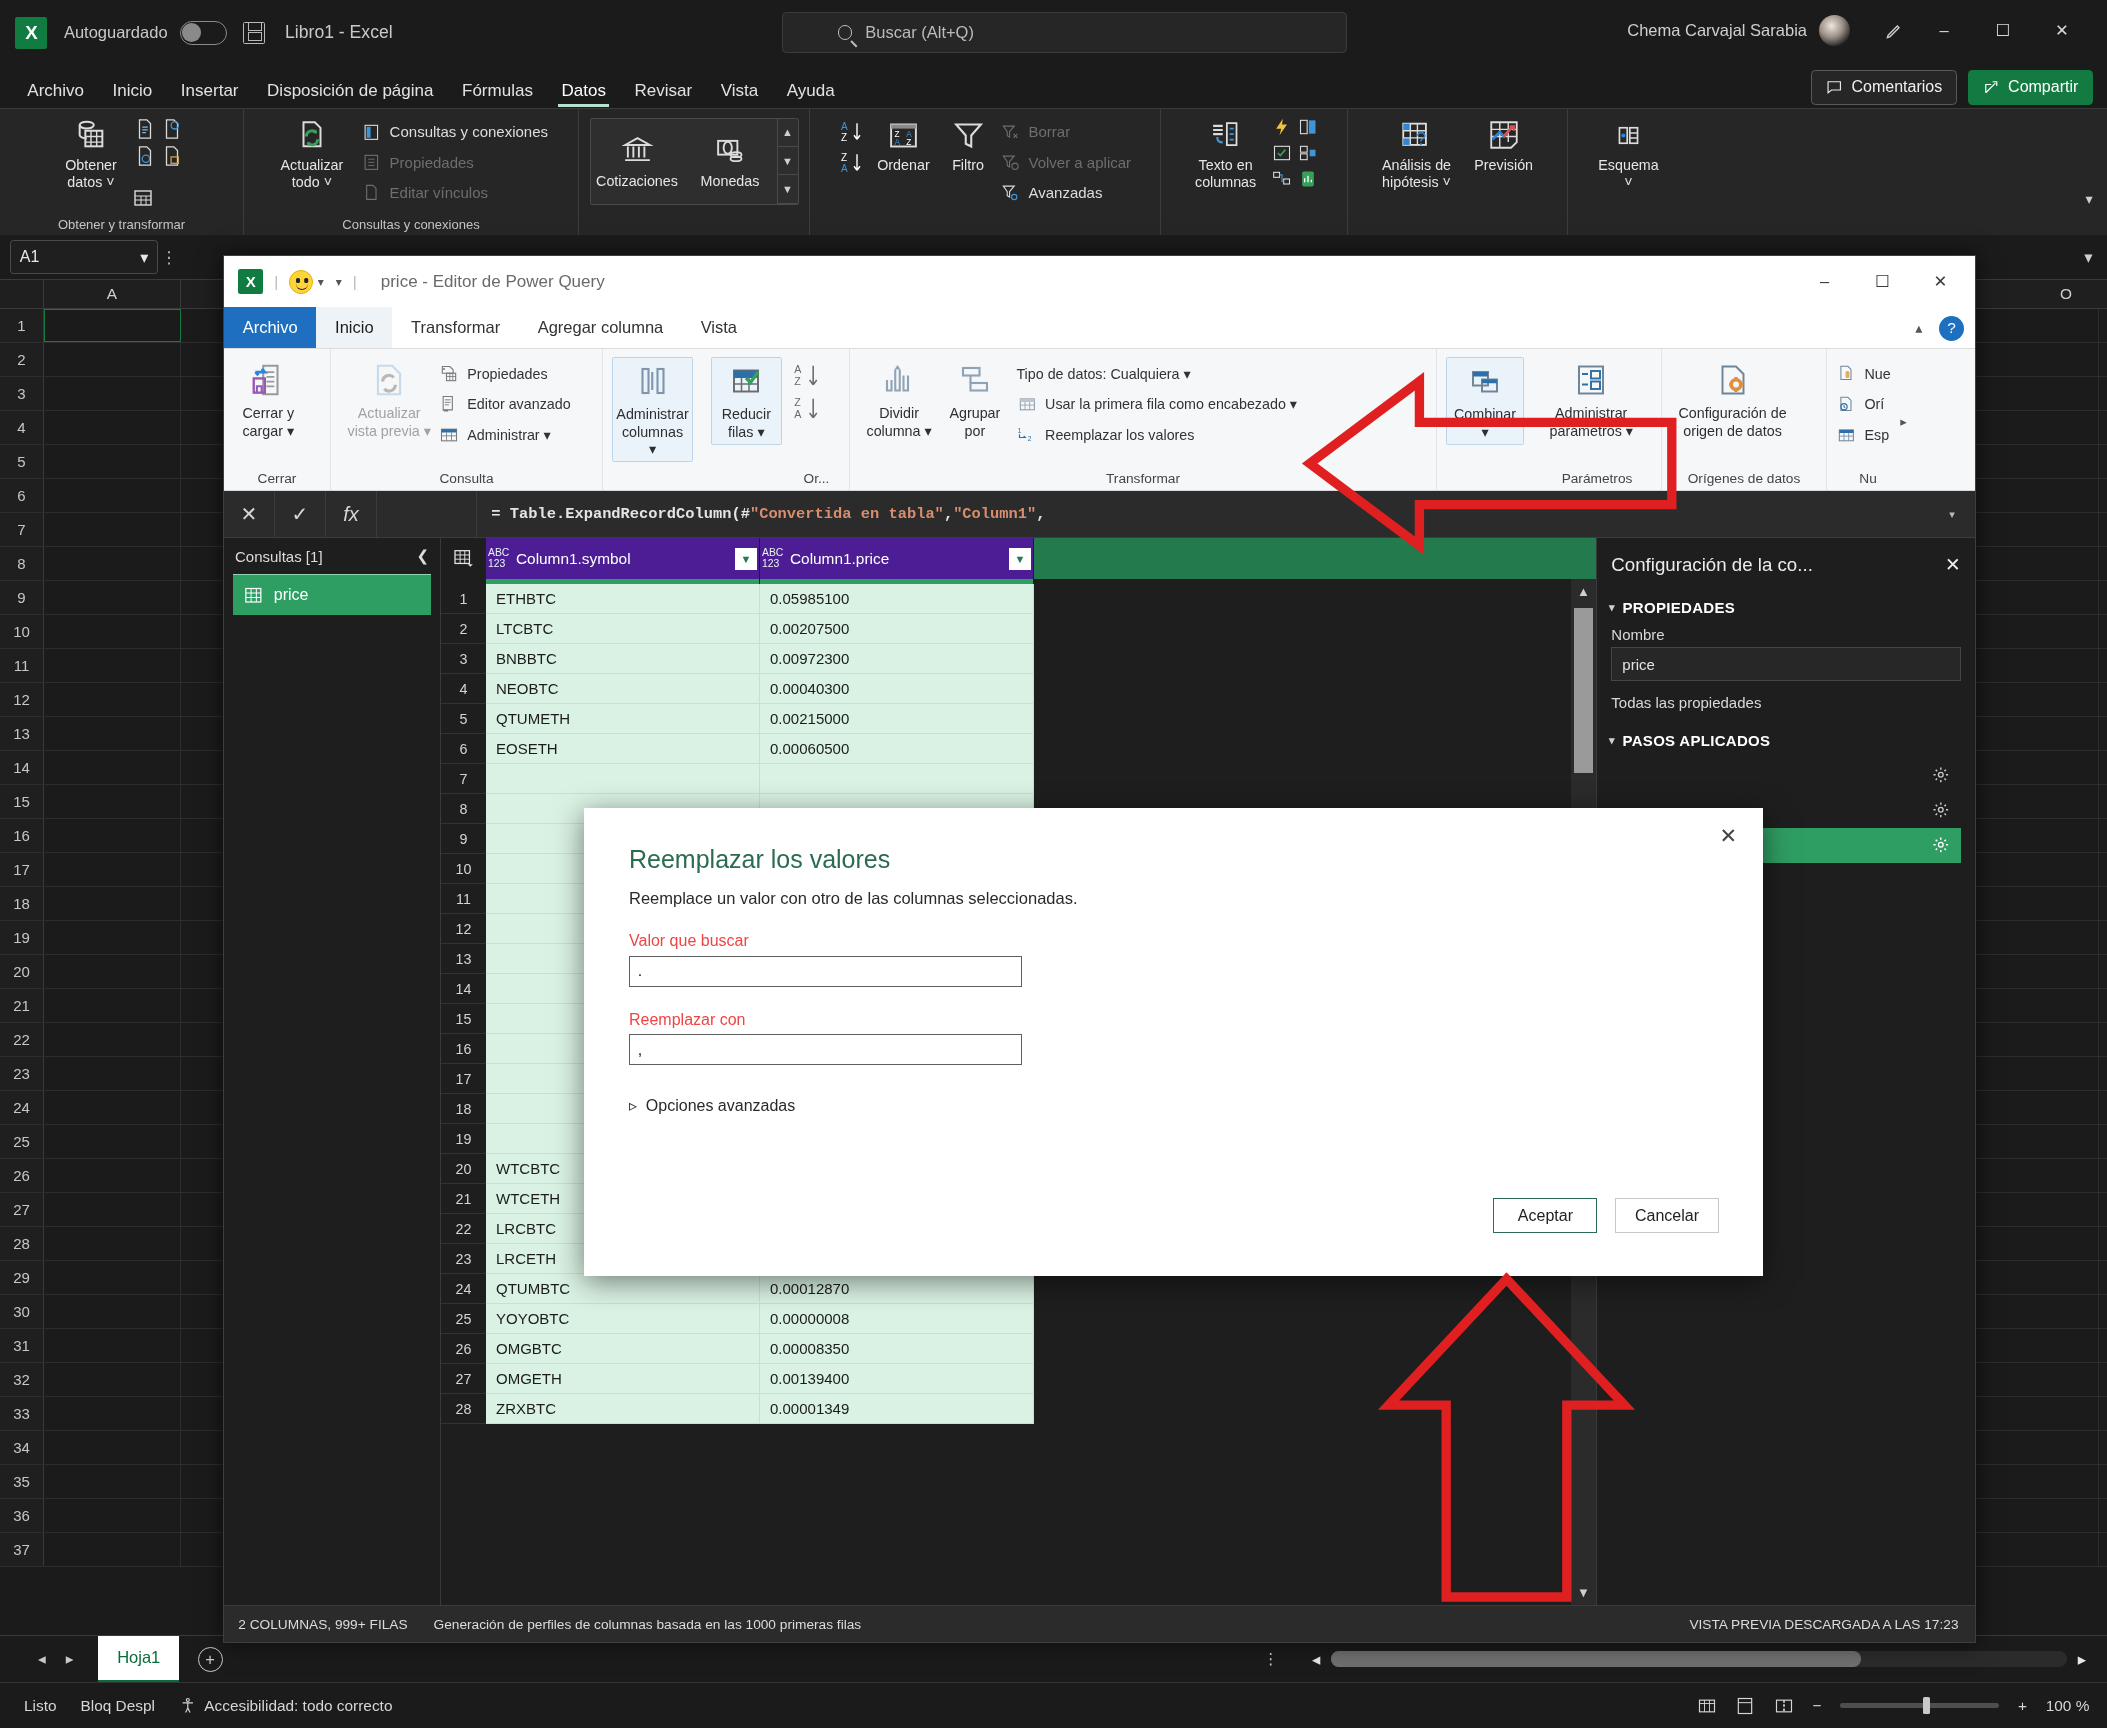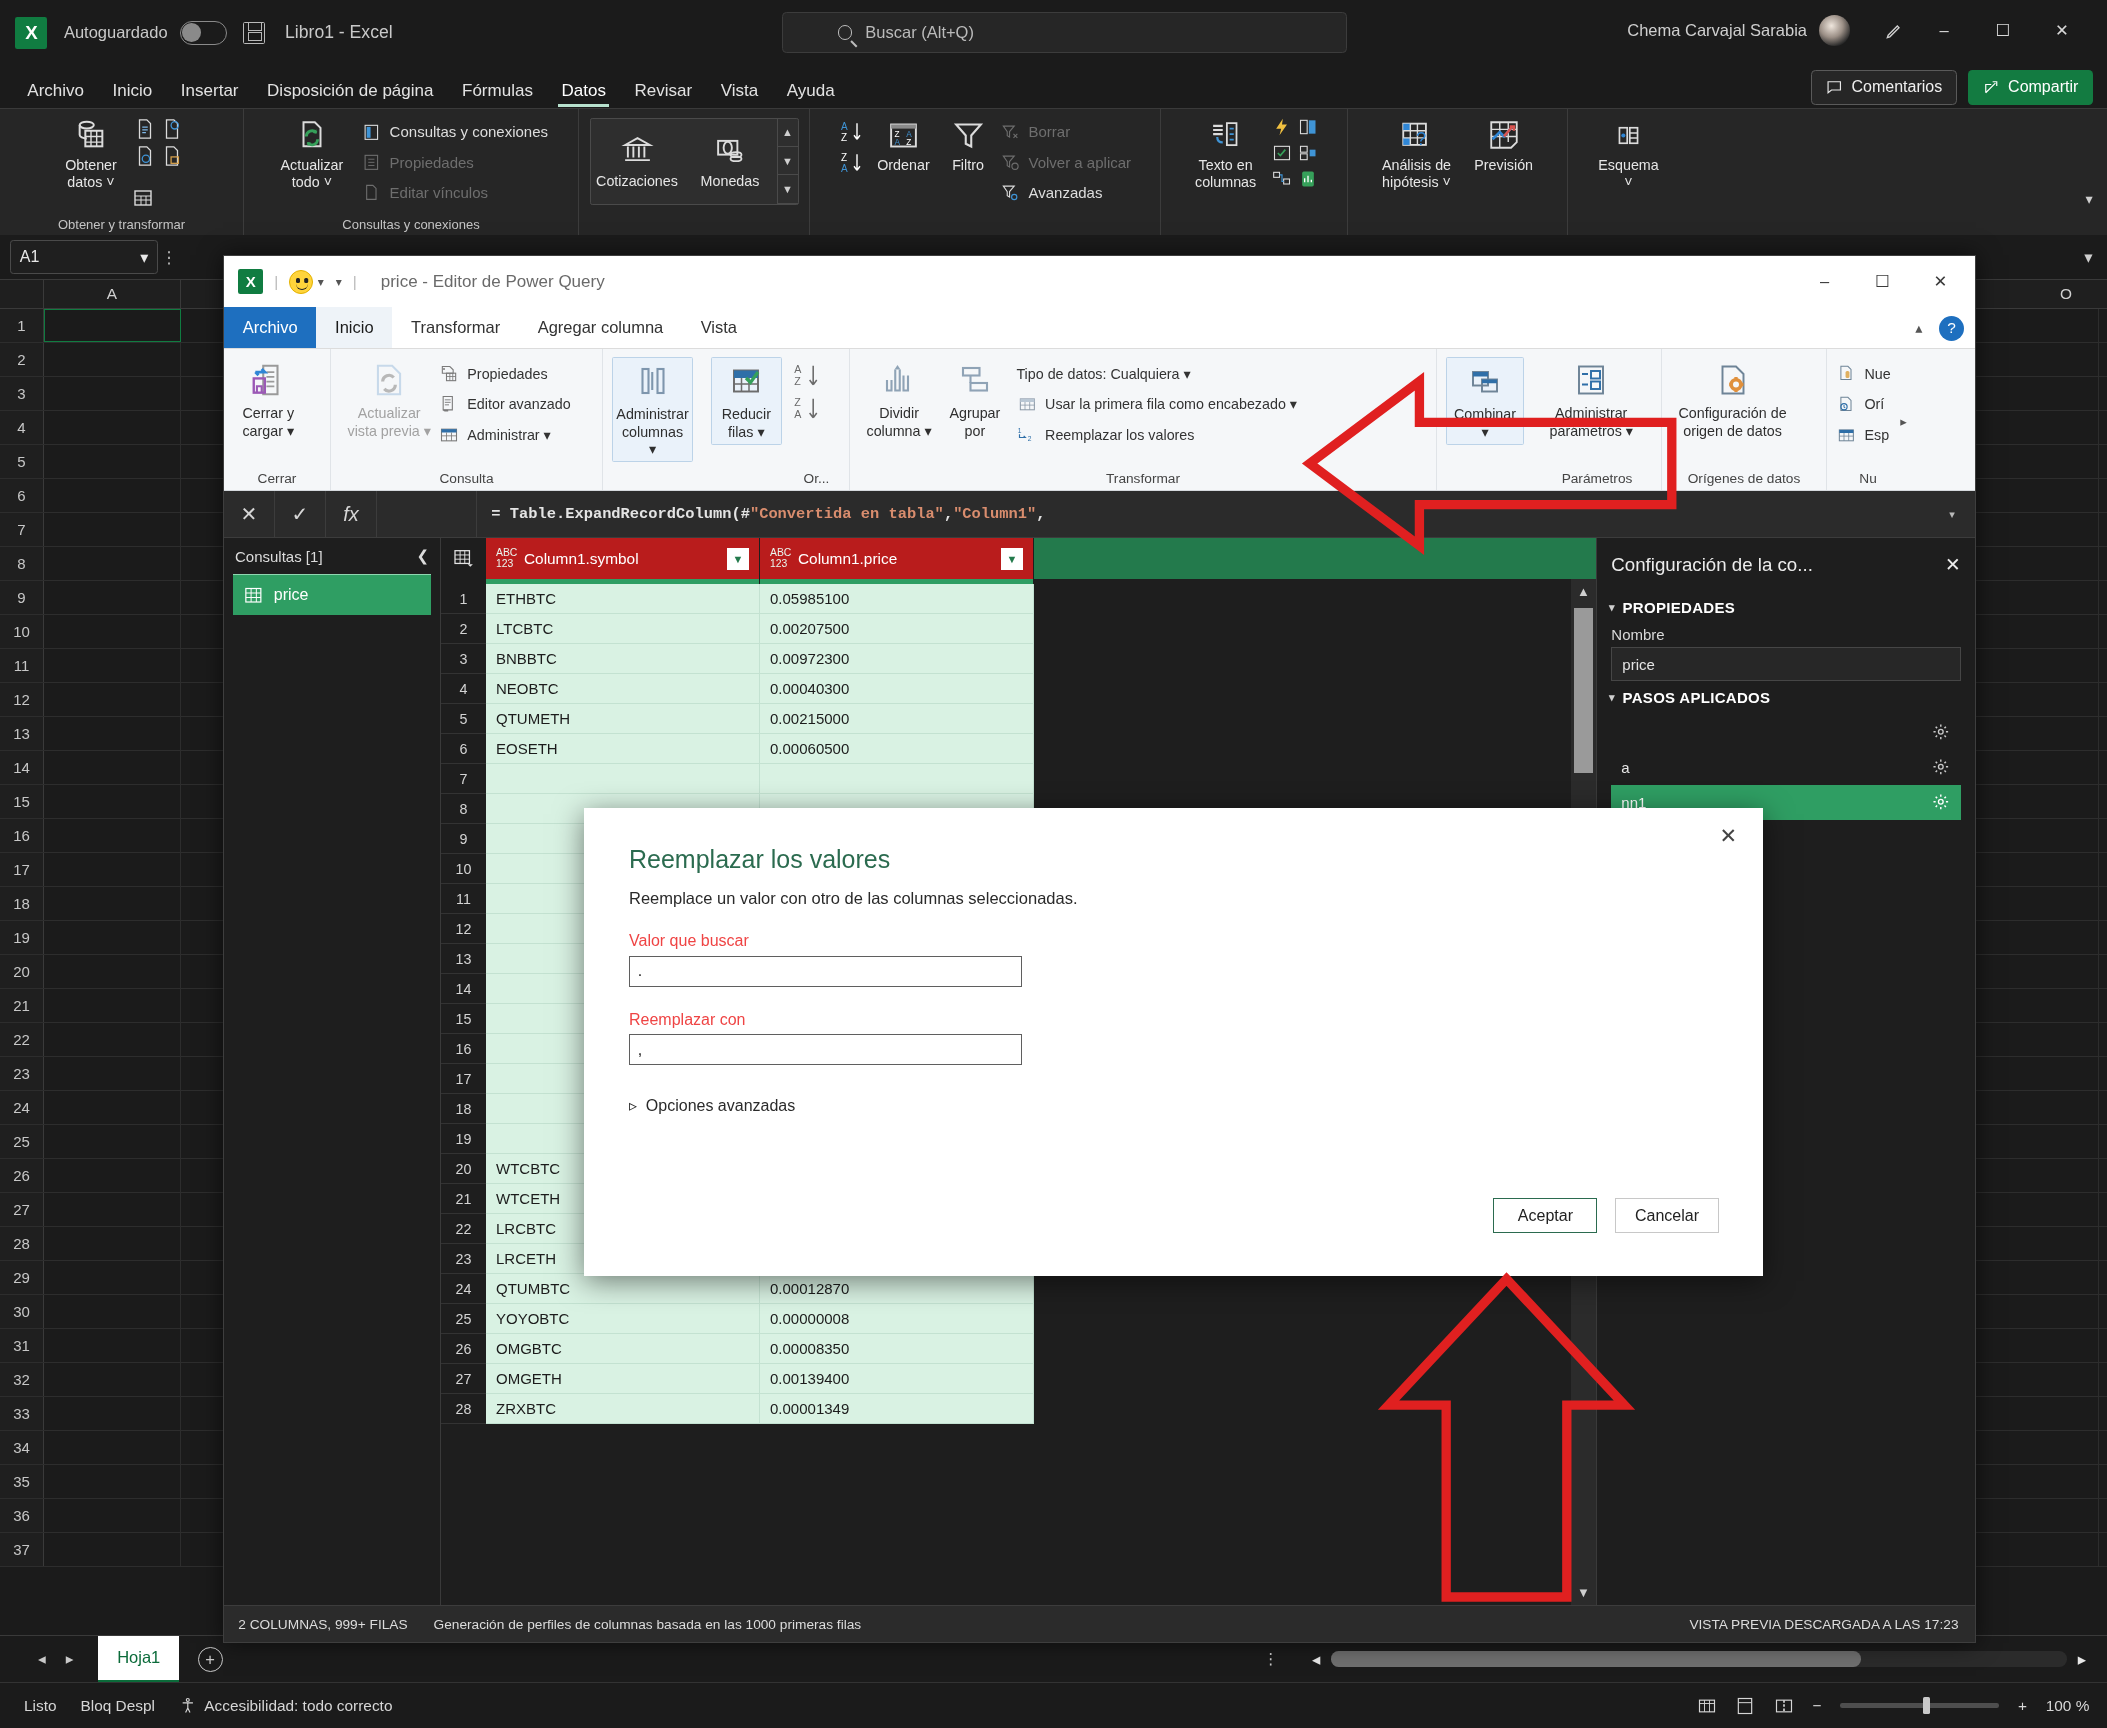--- a/index.html
+++ b/index.html
@@ -160,21 +160,21 @@
   .pq-queries { width:217px; background:#1e1e1e; border-right:0.5px solid #3a3a3a; flex:0 0 auto; position:relative;}
   .pq-qhdr { height:36px; display:flex; align-items:center; padding:0 11px; color:#dcdcdc; font-size:15px; justify-content:space-between;}
   .pq-qitem { margin:0 8.8px; height:41px; background:#2f9e63; display:flex; align-items:center; gap:10px; padding:0 10px;
      color:#fff; font-size:16px; border-top:1.6px solid #8fd6b0;}
   .tbl-ic { width:21px; height:18.7px; display:flex; align-items:center; justify-content:center;}
 
   
   .pq-data { flex:1; position:relative; background:#1e1e1e; overflow:hidden; }
   .pq-colhdr { height:41px; display:flex; background:#237a4c; align-items:stretch; }
   .pq-colhdr .tbl-corner { width:45px; background:#1e1e1e; display:flex; align-items:center; justify-content:center;}
-  .pq-col { width:274px; background:#b91c1c; display:flex; align-items:center; padding:0 10px; gap:6.6px; border-right:0.5px solid #1e1e1e;}
+  .pq-col { width:274px; background:#4c1d95; display:flex; align-items:center; padding:0 2px; gap:6.6px; border-right:0.5px solid #1e1e1e;}
   .abc123 { display:flex; flex-direction:column; line-height:1; color:#e9f6ef; font-size:10.4px; }
   .pq-colname { color:#fff; font-size:15.4px; flex:1; }
   .filter-btn { width:22px; height:22px; background:#fff; color:#237a4c; display:flex; align-items:center; justify-content:center;
       font-size:11px;}
   .pq-qualbar { height:5.5px; display:flex; }
   .pq-qual-seg { width:274px; background:#2f9e63; border-right:0.5px solid #1e1e1e; margin-left:0;}
   .pq-rows { position:absolute; top:46px; left:0; right:0; bottom:0; }
   .pqrow { display:flex; height:30px; }
   .pqrow .rn { width:45px; display:flex; align-items:center; justify-content:center; color:#d4d4d4; font-size:14.3px;
      background:#1e1e1e; border-bottom:0.5px solid #333;}
@@ -1843,20 +1843,21 @@
       <div class="ps-title">
         <span>Configuración de la co...</span>
         <span>✕</span>
       </div>
       <div class="ps-sect">
         <span class="tri">▾</span>
         <span>PROPIEDADES</span>
       </div>
       <div class="ps-lbl">Nombre</div>
       <div class="ps-input">price</div>
+      <div class="ps-link">Todas las propiedades</div>
       <div class="ps-sect">
         <span class="tri">▾</span>
         <span>PASOS APLICADOS</span>
       </div>
       <div style="margin-top:8.8px;">
         <div class="ps-step">
           <span></span>
           <span class="gear">
               <svg width="17.6" height="17.6" viewBox="0 0 24 24">
                 <circle cx="12" cy="12" r="3.2" fill="none" stroke="#c9c9c9" stroke-width="1.8"></circle>

